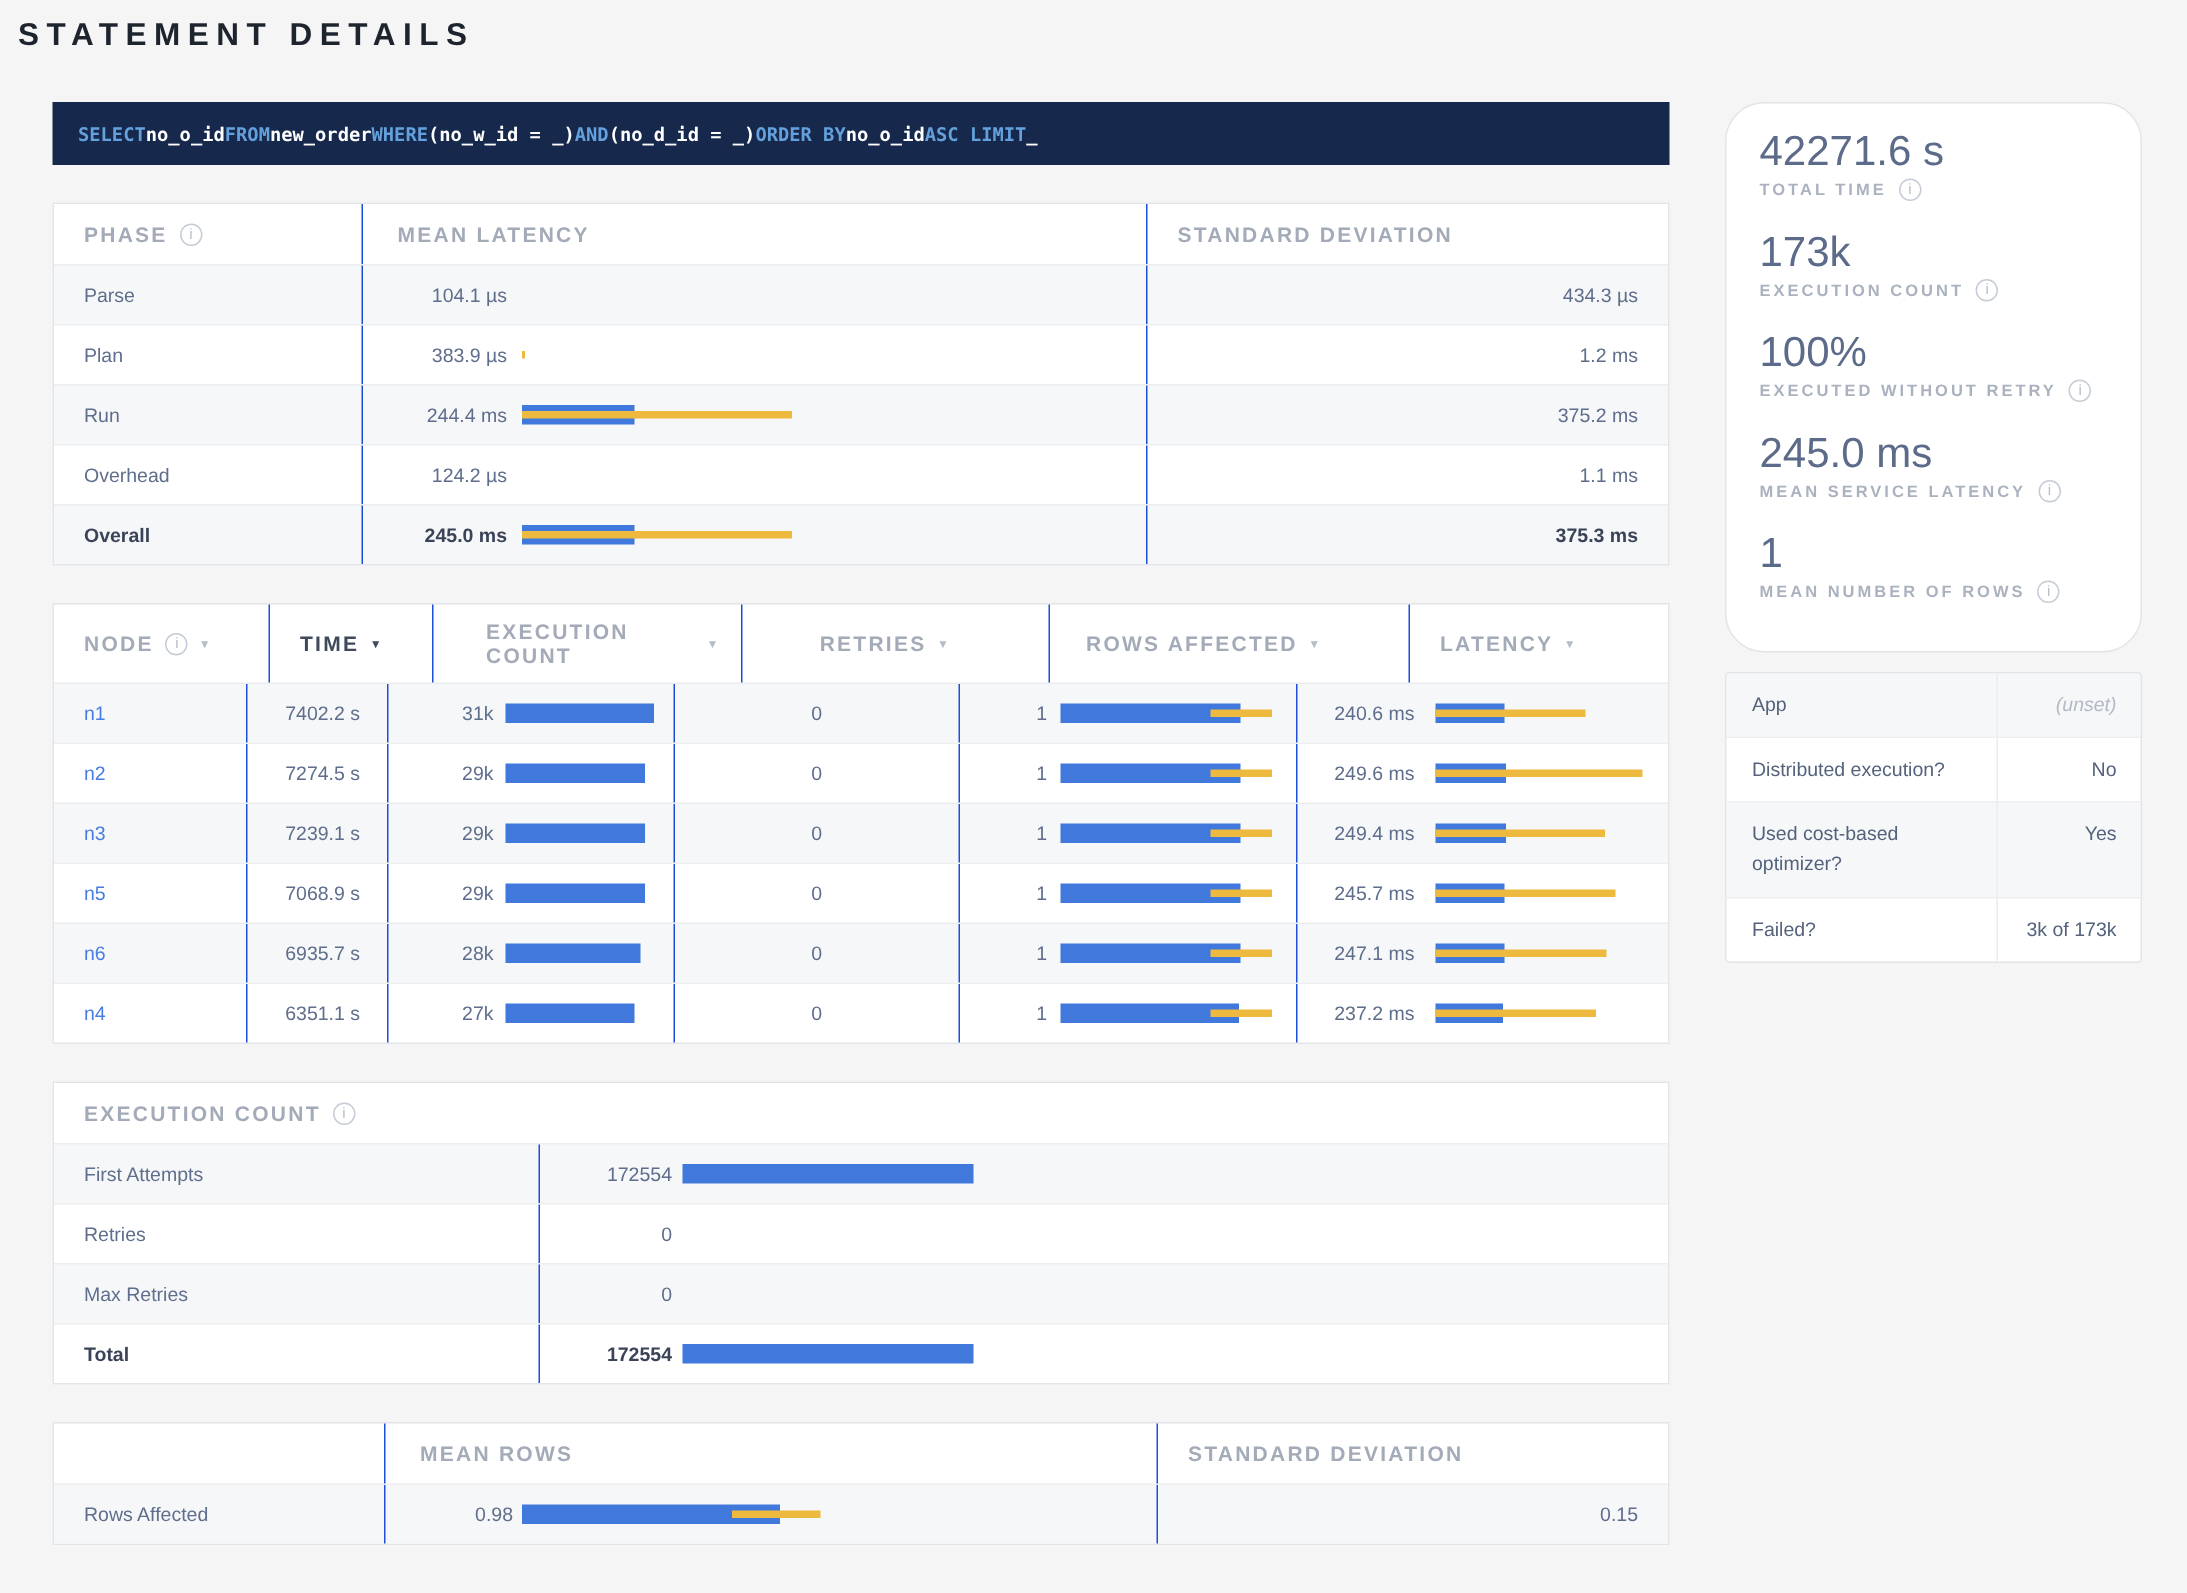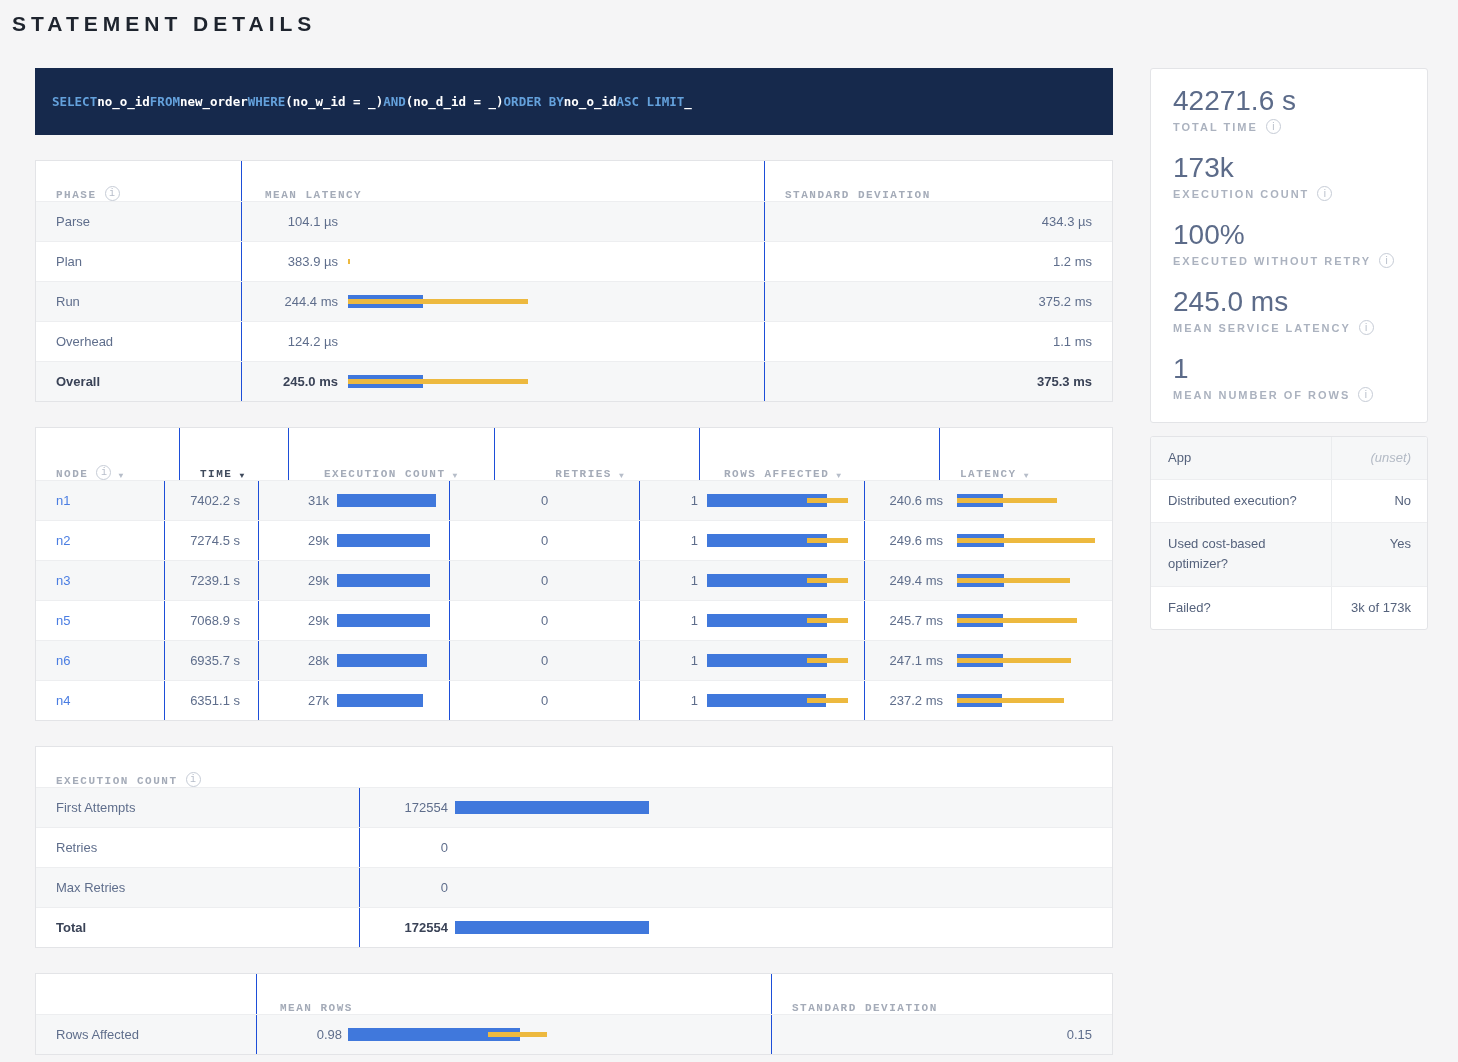--- a/index.html
+++ b/index.html
@@ -6,31 +6,31 @@
   html,body { margin:0; padding:0; background:#f5f5f6; font-family:"Liberation Sans", sans-serif; color:#52607a; }
   .wrap { width:1458px; padding:10px 30px 20px 10px; }
 
   .page-title { font-size:21px; font-weight:700; letter-spacing:5px; color:#1e242e; margin:2px 0 0 2px; }
 
   .layout { display:flex; align-items:flex-start; margin-left:25px; margin-top:32px; }
   .main { width:1078px; }
   .side { width:278px; margin-left:37px; }
 
   
-  .sqlbox { background:#16294c; height:67px; display:flex; align-items:center; padding:0 17px;
+  .sqlbox { background:#16294c; height:42px; display:flex; align-items:center; padding:0 17px;
             font-family:"DejaVu Sans Mono", monospace; font-size:12.5px; font-weight:bold; white-space:pre-wrap; }
   .tok.kw { color:#64a1dc; }
   .tok.id { color:#ffffff; }
 
   
   .panel { background:#ffffff; border:1px solid #e3e4e7; margin-top:25px; }
   .thead { display:flex; align-items:center; height:40px; }
   .thead.tall { height:52px;gap:15px; }
-  .hcell { font-size:11px; font-weight:700; letter-spacing:1.5px; color:#a4abb8; text-transform:uppercase;
-           display:flex; align-items:flex-end; height:100%;font-family:Liberation Mono, monospace; }
+  .hcell { font-size:14px; font-weight:700; letter-spacing:1.5px; color:#a4abb8; text-transform:uppercase;
+           display:flex; align-items:center; height:100%; }
   .hcell.active { color:#3f4a5c; }
   .trow { display:flex; align-items:stretch; height:40px; border-top:1px solid #edeef0; }
   .trow.striped { background:#f6f7f8; }
   .cell { display:flex; align-items:center; font-size:13px; color:#5f6e8c; height:100%; }
   .cell.vline, .hcell.vline { border-left:1px solid #1d4ed8; }
   .boldrow .cell, .boldrow .cell .val { color:#3a4357; font-weight:700; }
 
   
   .barcell .val { text-align:right; flex:none; }
   .bararea { position:relative; flex:1; height:13px; margin-left:10px; }
@@ -85,21 +85,21 @@
   .info-icon { display:inline-flex; align-items:center; justify-content:center; width:15px; height:15px;
                border:1px solid #c6ccd6; border-radius:50%; margin-left:8px; flex:none;
                color:#b6bdc9; font-size:10px; font-weight:400; letter-spacing:0; text-transform:none; }
   .info-icon::after { content:"i"; }
   .sort-arrow { margin-left:7px; font-size:8px; color:#b6bdc9; letter-spacing:0; }
   .sort-arrow::after { content:"\25BC"; }
   .active .sort-arrow { color:#3f4a5c; }
 
   
   .card { background:#ffffff; border:1px solid #e3e4e7; border-radius:3px; }
-  .stats-card { padding:14px 22px 18px 22px; }
+  .stats-card { padding:14px 22px 30px 22px;border-radius:26px; }
   .stat { margin-bottom:16px; }
   .stat:last-child { margin-bottom:2px; }
   .stat-value { font-size:28px; color:#5c6b89; line-height:1.25; }
   .stat-label { font-size:11px; font-weight:700; letter-spacing:2px; color:#abb2bf; text-transform:uppercase;
                 display:flex; align-items:center; margin-top:1px; }
   .facts-card { margin-top:13px; overflow:hidden; }
   .fact-row { display:flex; border-top:1px solid #edeef0; }
   .fact-row:first-child { border-top:none; }
   .fact-row.striped { background:#f6f7f8; }
   .fact-label { flex:1; padding:11px 10px 11px 17px; font-size:13px; color:#55627c; line-height:1.55; }

